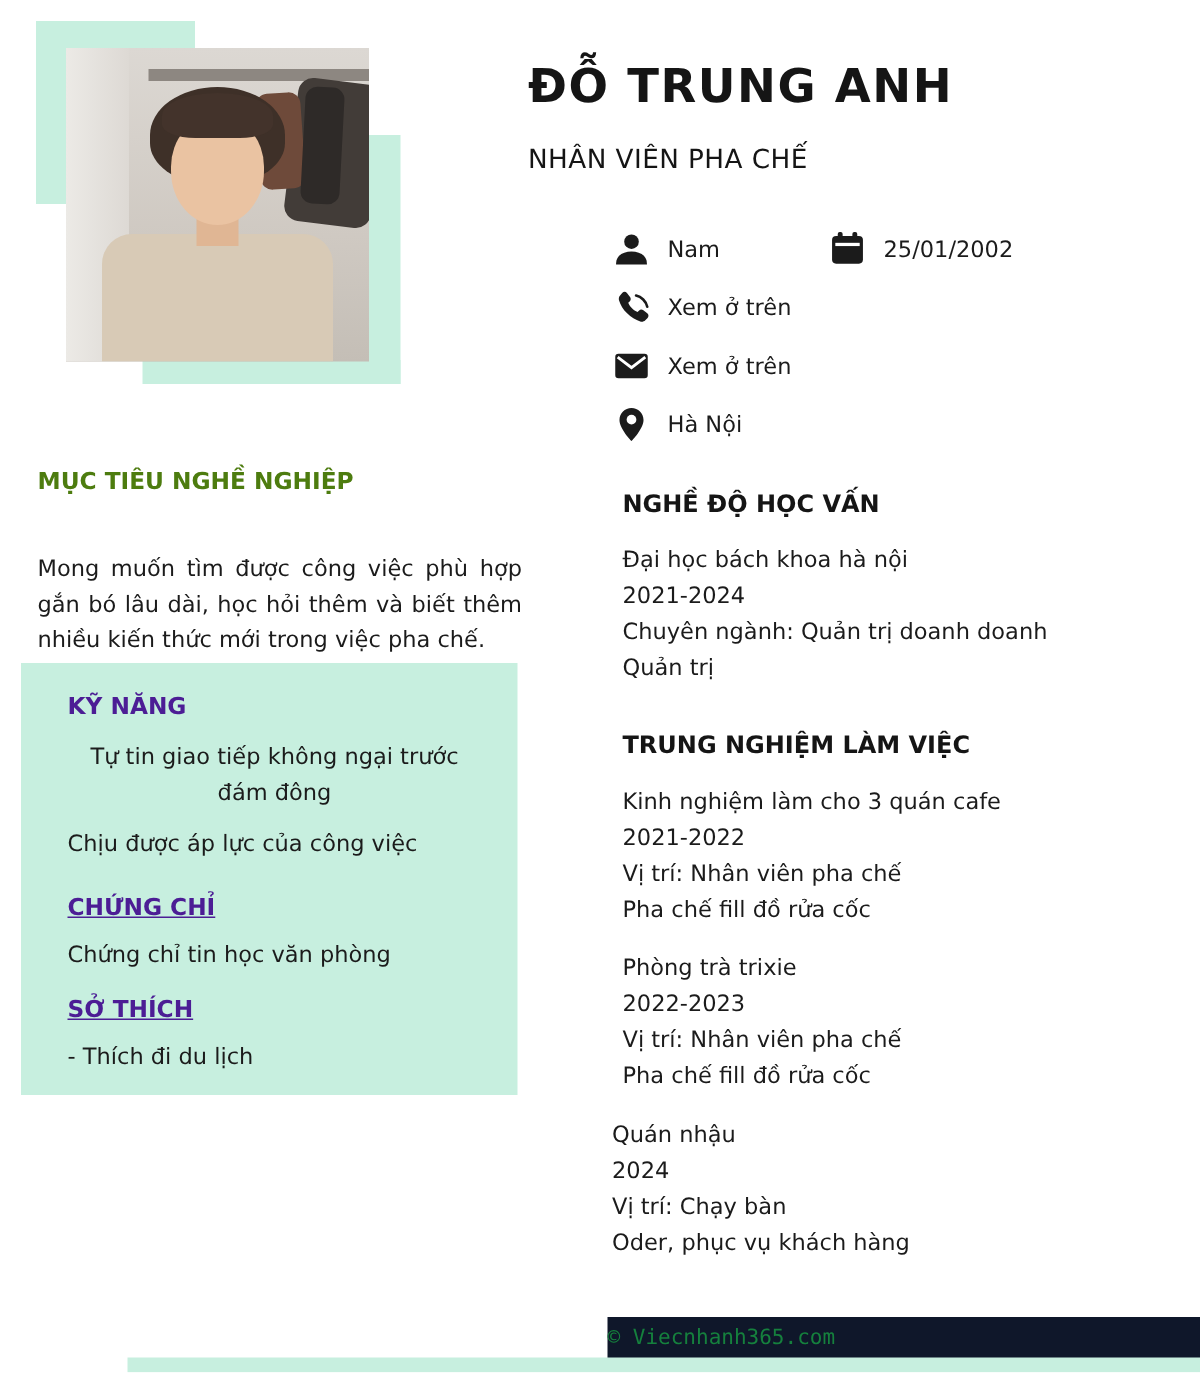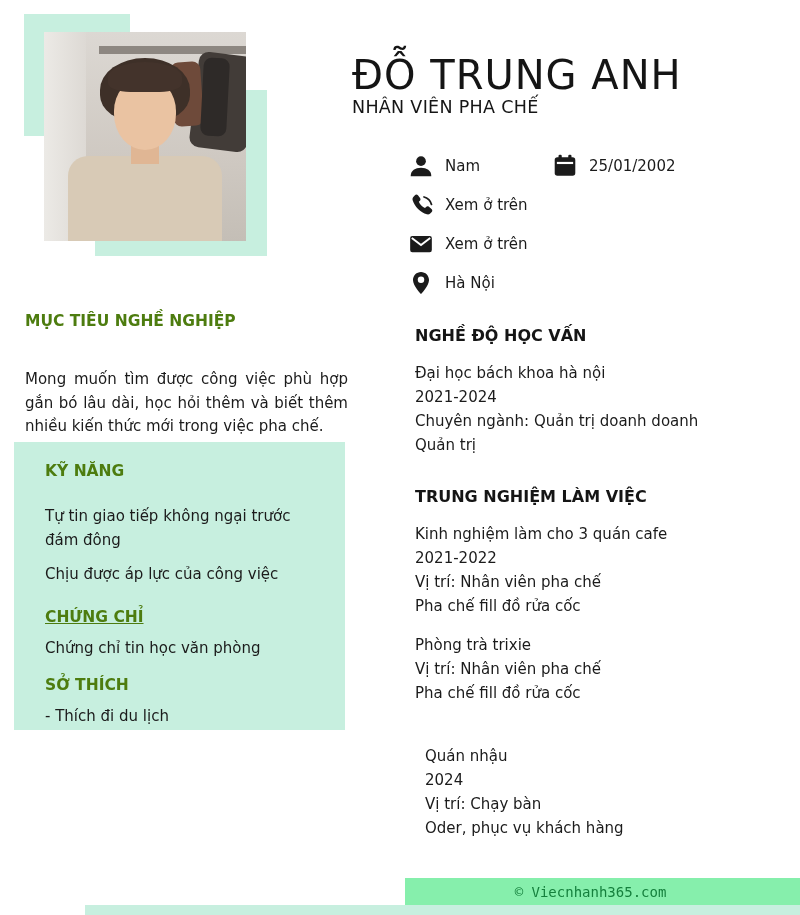--- a/index.html
+++ b/index.html
@@ -23,61 +23,61 @@
   .p-garment1 { right:-6px; top:22px; width:58px; height:96px; background:#423c38; border-radius:10px; transform:rotate(7deg); }
   .p-garment2 { right:44px; top:30px; width:30px; height:64px; background:#6e4a3a; border-radius:8px; transform:rotate(-4deg); }
   .p-garment3 { right:18px; top:26px; width:26px; height:78px; background:#2e2a28; border-radius:8px; transform:rotate(3deg); }
   .p-hair { left:56px; top:26px; width:90px; height:64px; background:#3e3028; border-radius:50% 50% 42% 42%; }
   .p-face { left:70px; top:46px; width:62px; height:72px; background:#eac3a2; border-radius:46% 46% 50% 50%; }
   .p-fringe { left:64px; top:30px; width:74px; height:30px; background:#43332b; border-radius:50% 50% 30% 30%; }
   .p-neck { left:87px; top:112px; width:28px; height:20px; background:#e0b694; }
   .p-body { left:24px; top:124px; width:154px; height:85px; background:#d8cab6; border-radius:20px 20px 0 0; }
 
   
-  .name { position:absolute; left:352px; top:52px; font-size:40px; font-weight:400; letter-spacing:1px; color:#151515; }
+  .name { position:absolute; left:352px; top:40px; font-size:31px; font-weight:700; letter-spacing:1px; color:#151515; }
   .job-title { position:absolute; left:352px; top:97px; font-size:17.5px; font-weight:400; letter-spacing:.3px; color:#151515; }
 
   
   .contact { position:absolute; left:408px; top:153px; }
   .contact-row { display:flex; align-items:center; height:26px; margin-bottom:13px; }
   .contact-item { display:flex; align-items:center; gap:11px; font-size:15px; }
   .contact-item.dob { margin-left:72px; }
   .icon { width:26px; height:26px; display:inline-flex; align-items:center; justify-content:center; }
   .icon svg { width:26px; height:26px; display:block; }
 
   
   .h-left { position:absolute; font-size:15.5px; font-weight:700; color:#4d7c0f; }
   .objective-heading { left:25px; top:312px; }
   .objective-body { position:absolute; left:25px; top:368px; width:323px;
                     font-size:15px; line-height:23.5px; text-align:justify; }
 
   .skill-box { position:absolute; left:14px; top:442px; width:331px; height:288px;
                background:#c7efdf; padding:14px 24px 14px:31px; }
   .skill-box { padding:14px 24px 14px 31px; }
-  .skill-box h3 { font-size:15.5px; font-weight:700; color:#4d7c0f; }
+  .skill-box h3 { font-size:15.5px; font-weight:700; color:#4c1d95; }
   .skill-box .item { font-size:15px; line-height:24px; }
   .mt6  { margin-top:6px; }
   .mt10 { margin-top:10px; }
-  .mt12 { margin-top:24px; }
-  .mt16 { margin-top:16px; }
+  .mt12 { margin-top:12px;text-align:center; }
+  .mt16 { margin-top:16px;text-decoration:underline; }
   .mt22 { margin-top:22px;text-decoration:underline; }
 
   
   .h-right { position:absolute; font-size:16px; font-weight:700; color:#151515; }
   .education-heading { left:415px; top:326px; }
   .experience-heading { left:415px; top:487px; }
   .text-block { position:absolute; font-size:15px; line-height:24px; }
   .edu-lines { left:415px; top:361px; }
   .job1 { left:415px; top:522px; }
   .job2 { left:415px; top:633px; }
-  .job3 { left:425px; top:744px; }
+  .job3 { left:408px; top:744px; }
 
   
   .footer-box { position:absolute; left:405px; top:878px; width:395px; height:28px;
-                background:#86efac; display:flex; align-items:center; justify-content:center;
+                background:#0f172a; display:flex; align-items:center; justify-content:flex-start;
                 padding-right:24px; }
   .footer-text { font-family:"DejaVu Sans Mono","Liberation Mono",monospace;
                  font-size:14px; color:#15803d; }
   .bottom-strip { position:absolute; left:85px; top:905px; width:715px; height:10px; background:#c7efdf; }
 </style>
 </head>
 <body>
 
 <div class="page">
 
@@ -189,20 +189,21 @@
 
   <div class="text-block job1">
     <div>Kinh nghiệm làm cho 3 quán cafe</div>
     <div>2021-2022</div>
     <div>Vị trí: Nhân viên pha chế</div>
     <div>Pha chế fill đồ rửa cốc</div>
   </div>
 
   <div class="text-block job2">
     <div>Phòng trà trixie</div>
+    <div>2022-2023</div>
     <div>Vị trí: Nhân viên pha chế</div>
     <div>Pha chế fill đồ rửa cốc</div>
   </div>
 
   <div class="text-block job3">
     <div>Quán nhậu</div>
     <div>2024</div>
     <div>Vị trí: Chạy bàn</div>
     <div>Oder, phục vụ khách hàng</div>
   </div>

